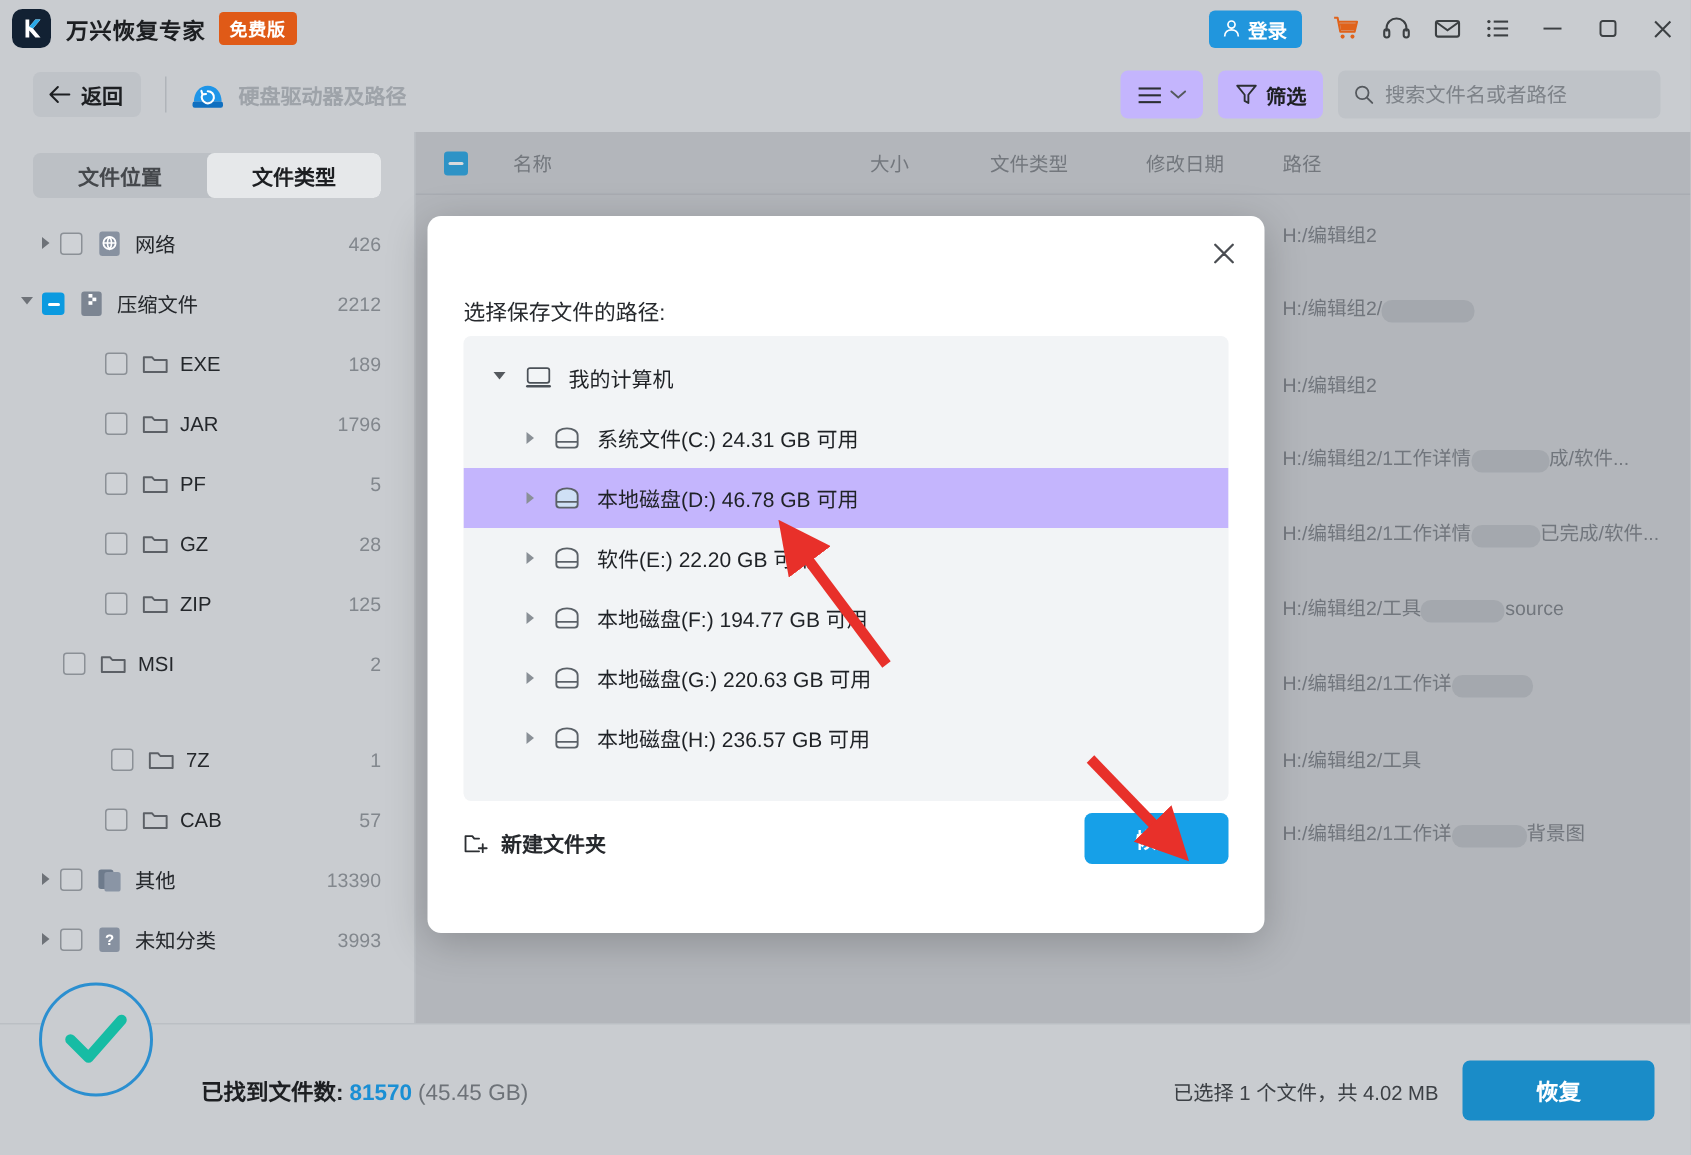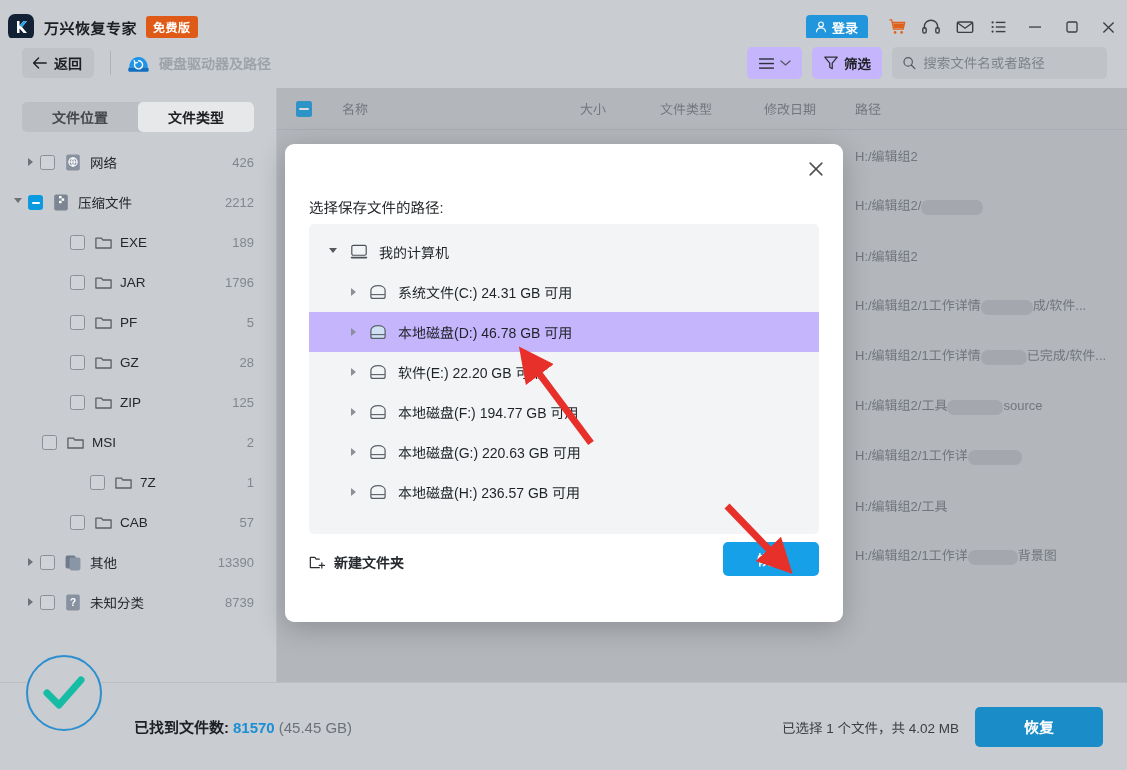--- a/index.html
+++ b/index.html
@@ -7,21 +7,21 @@
     width: 1127px; height: 770px;
     font-family: "Liberation Sans", "DejaVu Sans", sans-serif;
     background: #c9ccd0;
     overflow: hidden;
     -webkit-font-smoothing: antialiased;
   }
   #app { position: relative; width: 1127px; height: 770px; background: #c9ccd0; }
 
   
   .titlebar {
-    position: absolute; left: 0; top: 8px; width: 1127px; height: 38px;
+    position: absolute; left: 0; top: 0; width: 1127px; height: 38px;
     background: #c9ccd0; display: flex; align-items: center;
   }
   .app-logo {
     width: 26px; height: 26px; margin-left: 8px; border-radius: 7px;
     background: #122133; display: flex; align-items: center; justify-content: center;
     flex: none;
   }
   .app-title {
     margin-left: 10px; font-size: 15px; color: #1d1f22; font-weight: 700;
     letter-spacing: .5px;
@@ -392,21 +392,21 @@
           <div class="tw"></div>
           <div class="cb"></div>
           <div class="t-ico">
             <svg width="19" height="17" viewBox="0 0 18 17">
               <path d="M1.4 4.2 L1.4 14 L16.6 14 L16.6 6 L8.4 6 L6.9 4.2 Z" fill="none" stroke="#5c6066" stroke-width="1.3" stroke-linejoin="round"></path>
             </svg>
           </div>
           <div class="t-label">MSI</div>
           <div class="t-count">2</div>
         </div>
-        <div class="tree-row" style="padding-left: 72px;">
+        <div class="tree-row" style="padding-left: 56px; margin-top: 24px;">
           <div class="tw"></div>
           <div class="cb"></div>
           <div class="t-ico">
             <svg width="19" height="17" viewBox="0 0 18 17">
               <path d="M1.4 4.2 L1.4 14 L16.6 14 L16.6 6 L8.4 6 L6.9 4.2 Z" fill="none" stroke="#5c6066" stroke-width="1.3" stroke-linejoin="round"></path>
             </svg>
           </div>
           <div class="t-label">7Z</div>
           <div class="t-count">1</div>
         </div>
@@ -440,21 +440,21 @@
             <div class="caret"></div>
           </div>
           <div class="cb"></div>
           <div class="t-ico">
             <svg width="18" height="19" viewBox="0 0 18 19">
               <rect x="2.2" y="1.4" width="13.6" height="16.2" rx="2" fill="#8791a0"></rect>
               <text x="9" y="13" font-size="10" font-weight="bold" fill="#fff" text-anchor="middle" font-family="sans-serif">?</text>
             </svg>
           </div>
           <div class="t-label">未知分类</div>
-          <div class="t-count">8739</div>
+          <div class="t-count">3993</div>
         </div>
       </div>
   </div>
   <div class="vsep"></div>
 
   <div class="table">
     <div class="thead" id="table-head">
       <div class="th-cb"></div>
     <div class="th" style="left: 65px;">名称</div>
         <div class="th" style="left: 303px;">大小</div>

